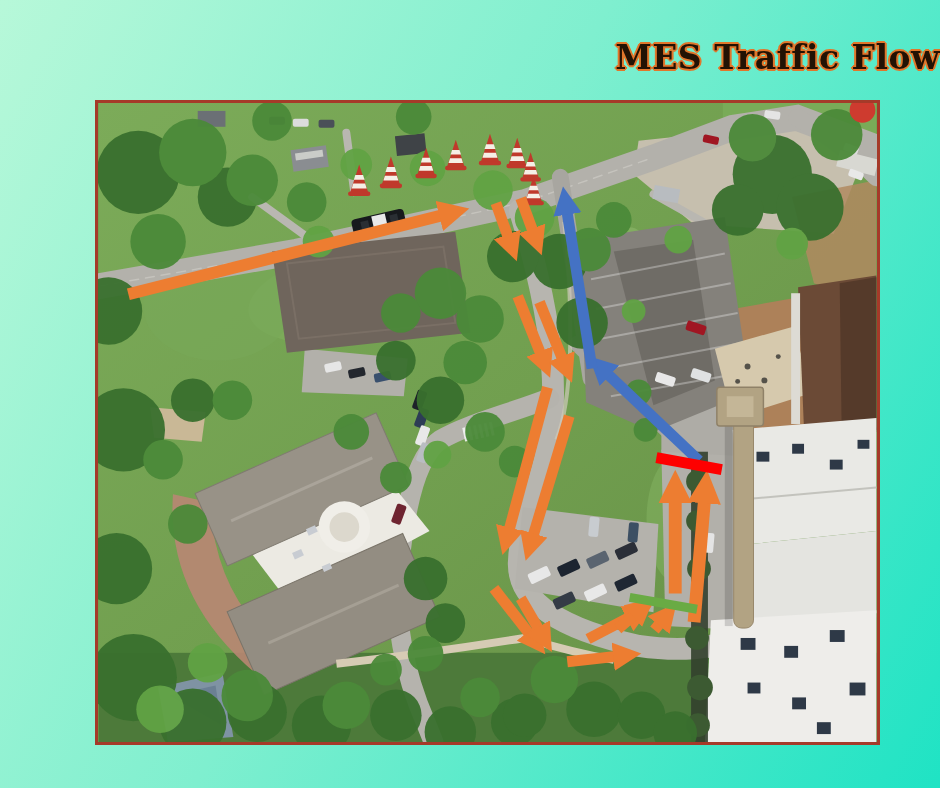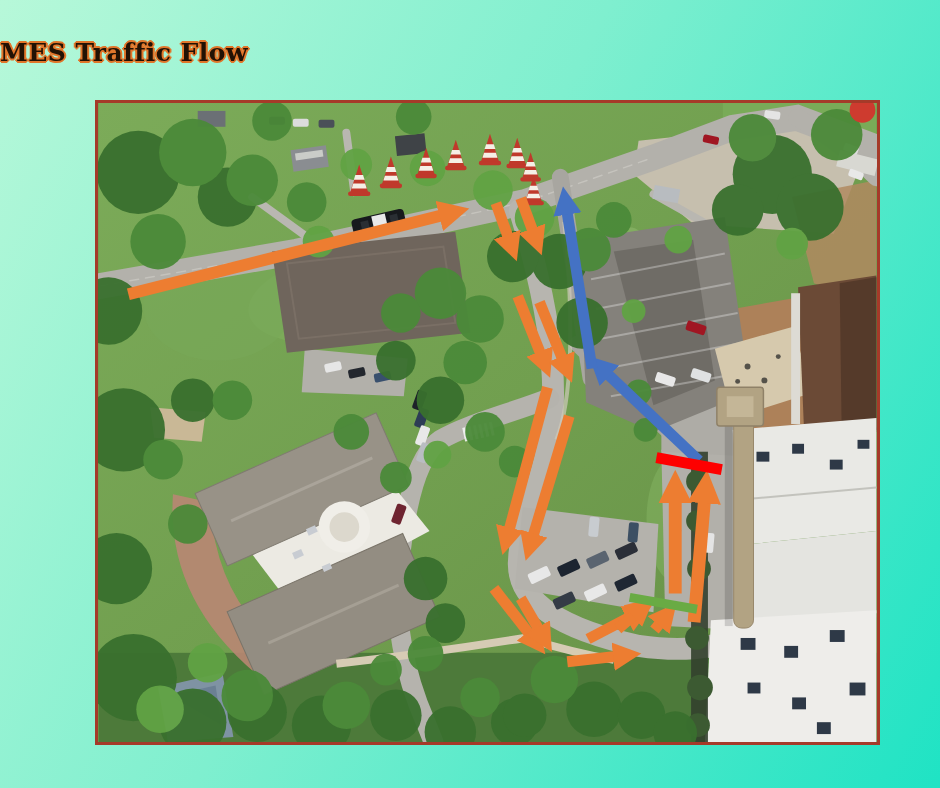--- a/index.html
+++ b/index.html
@@ -2,22 +2,22 @@
 <html style="--c-bg-start: #b7f8d9; --c-bg-mid: #7fefcf; --c-bg-end: #1fe3c4; --c-title-fill: #221204; --c-title-outline: #e1762b; --c-map-border: #a53a29; --c-arrow-orange: #ED7D31; --c-arrow-blue: #4472C4; --c-stop-bar: #FE0000; --c-go-bar: #69AB44; --c-cone-body: #C0392B; --c-cone-stripe: #F5EFE6;"><head>
 <meta charset="utf-8">
 <style>
   html,body{margin:0;padding:0;}
   body{
     width:940px;height:788px;overflow:hidden;position:relative;
     font-family:"Liberation Sans", sans-serif;
     background:linear-gradient(118deg, var(--c-bg-start,#b7f8d9) 0%, var(--c-bg-mid,#7fefcf) 45%, var(--c-bg-end,#1fe3c4) 100%);
   }
   .slide-title{
-    position:absolute;left:0;top:38px;width:940px;text-align:left;margin:0;
-    font-family:"DejaVu Serif", serif;font-weight:bold;font-size:25px;letter-spacing:.5px;
+    position:absolute;left:0;top:38px;width:940px;text-align:right;margin:0;
+    font-family:"DejaVu Serif", serif;font-weight:bold;font-size:33px;letter-spacing:.5px;
     color:var(--c-title-fill,#221204);
     text-shadow:
       -2px 0 0 var(--c-title-outline,#e1762b), 2px 0 0 var(--c-title-outline,#e1762b),
       0 -2px 0 var(--c-title-outline,#e1762b), 0 2px 0 var(--c-title-outline,#e1762b),
       -1px -1px 0 var(--c-title-outline,#e1762b), 1px -1px 0 var(--c-title-outline,#e1762b),
       -1px 1px 0 var(--c-title-outline,#e1762b), 1px 1px 0 var(--c-title-outline,#e1762b);
   }
   .map-frame{
     position:absolute;left:95px;top:100px;width:785px;height:645px;
     border:3px solid var(--c-map-border,#a53a29);box-sizing:border-box;background:#6f9c4f;

